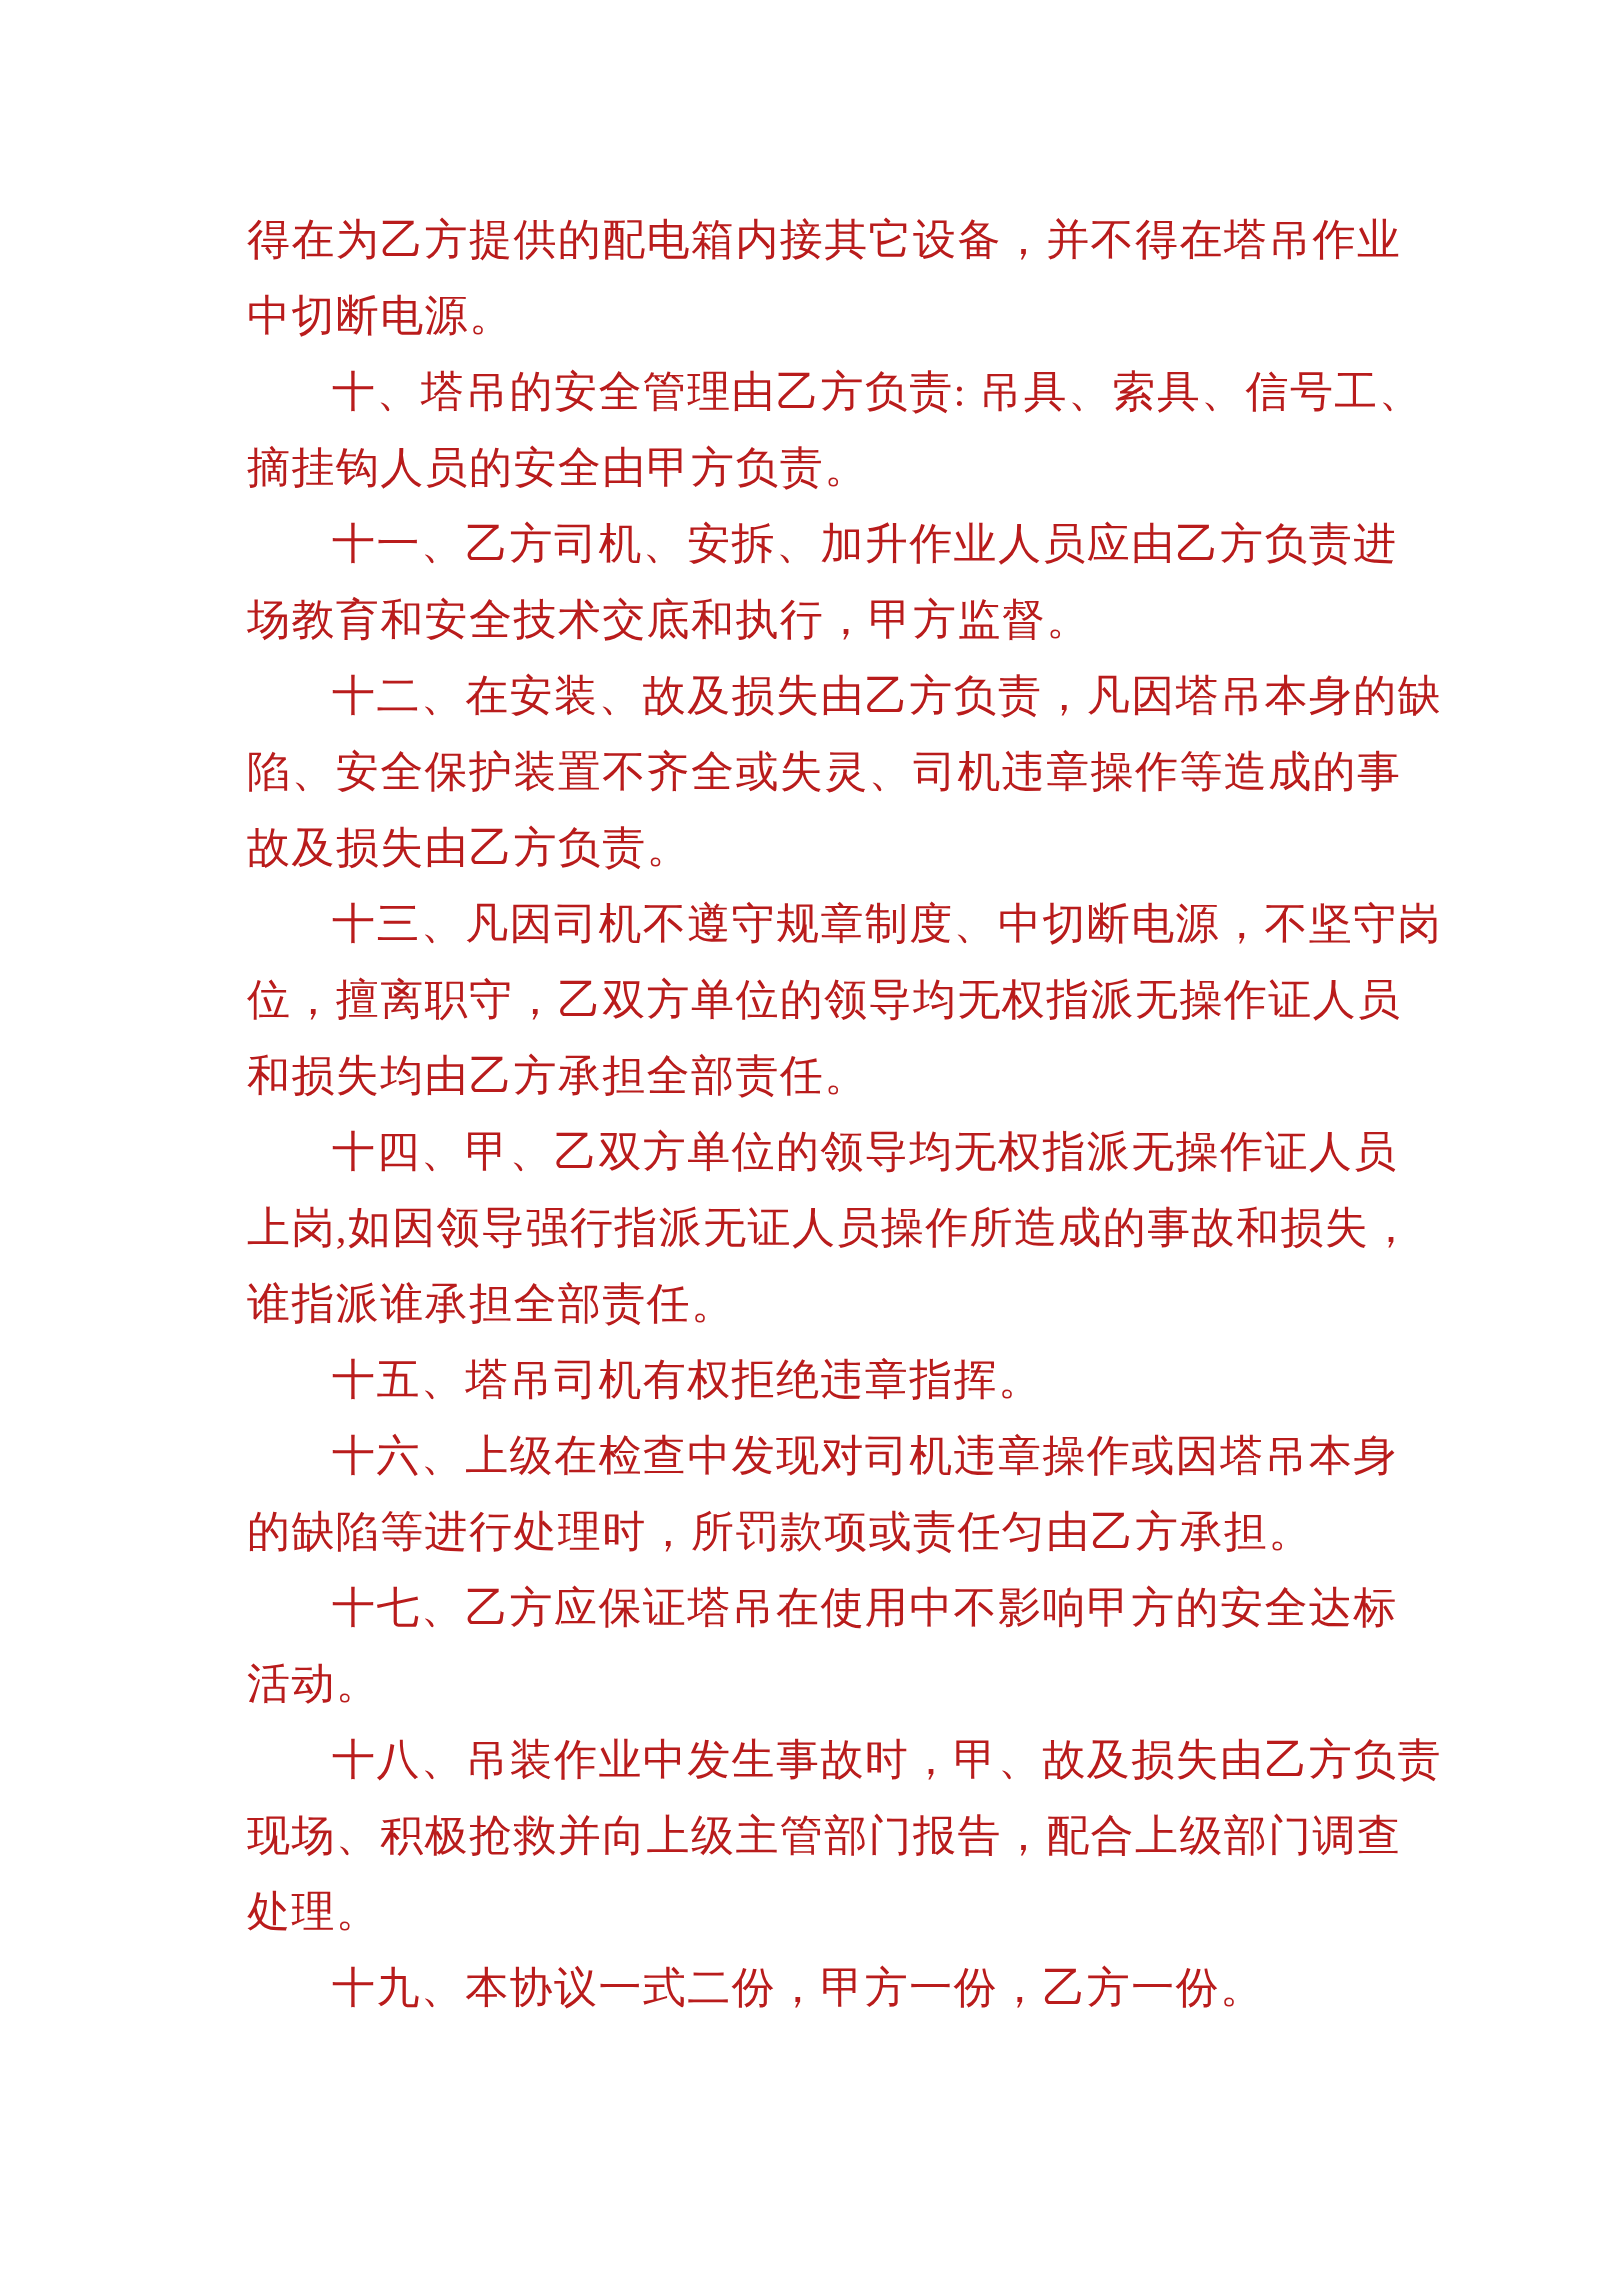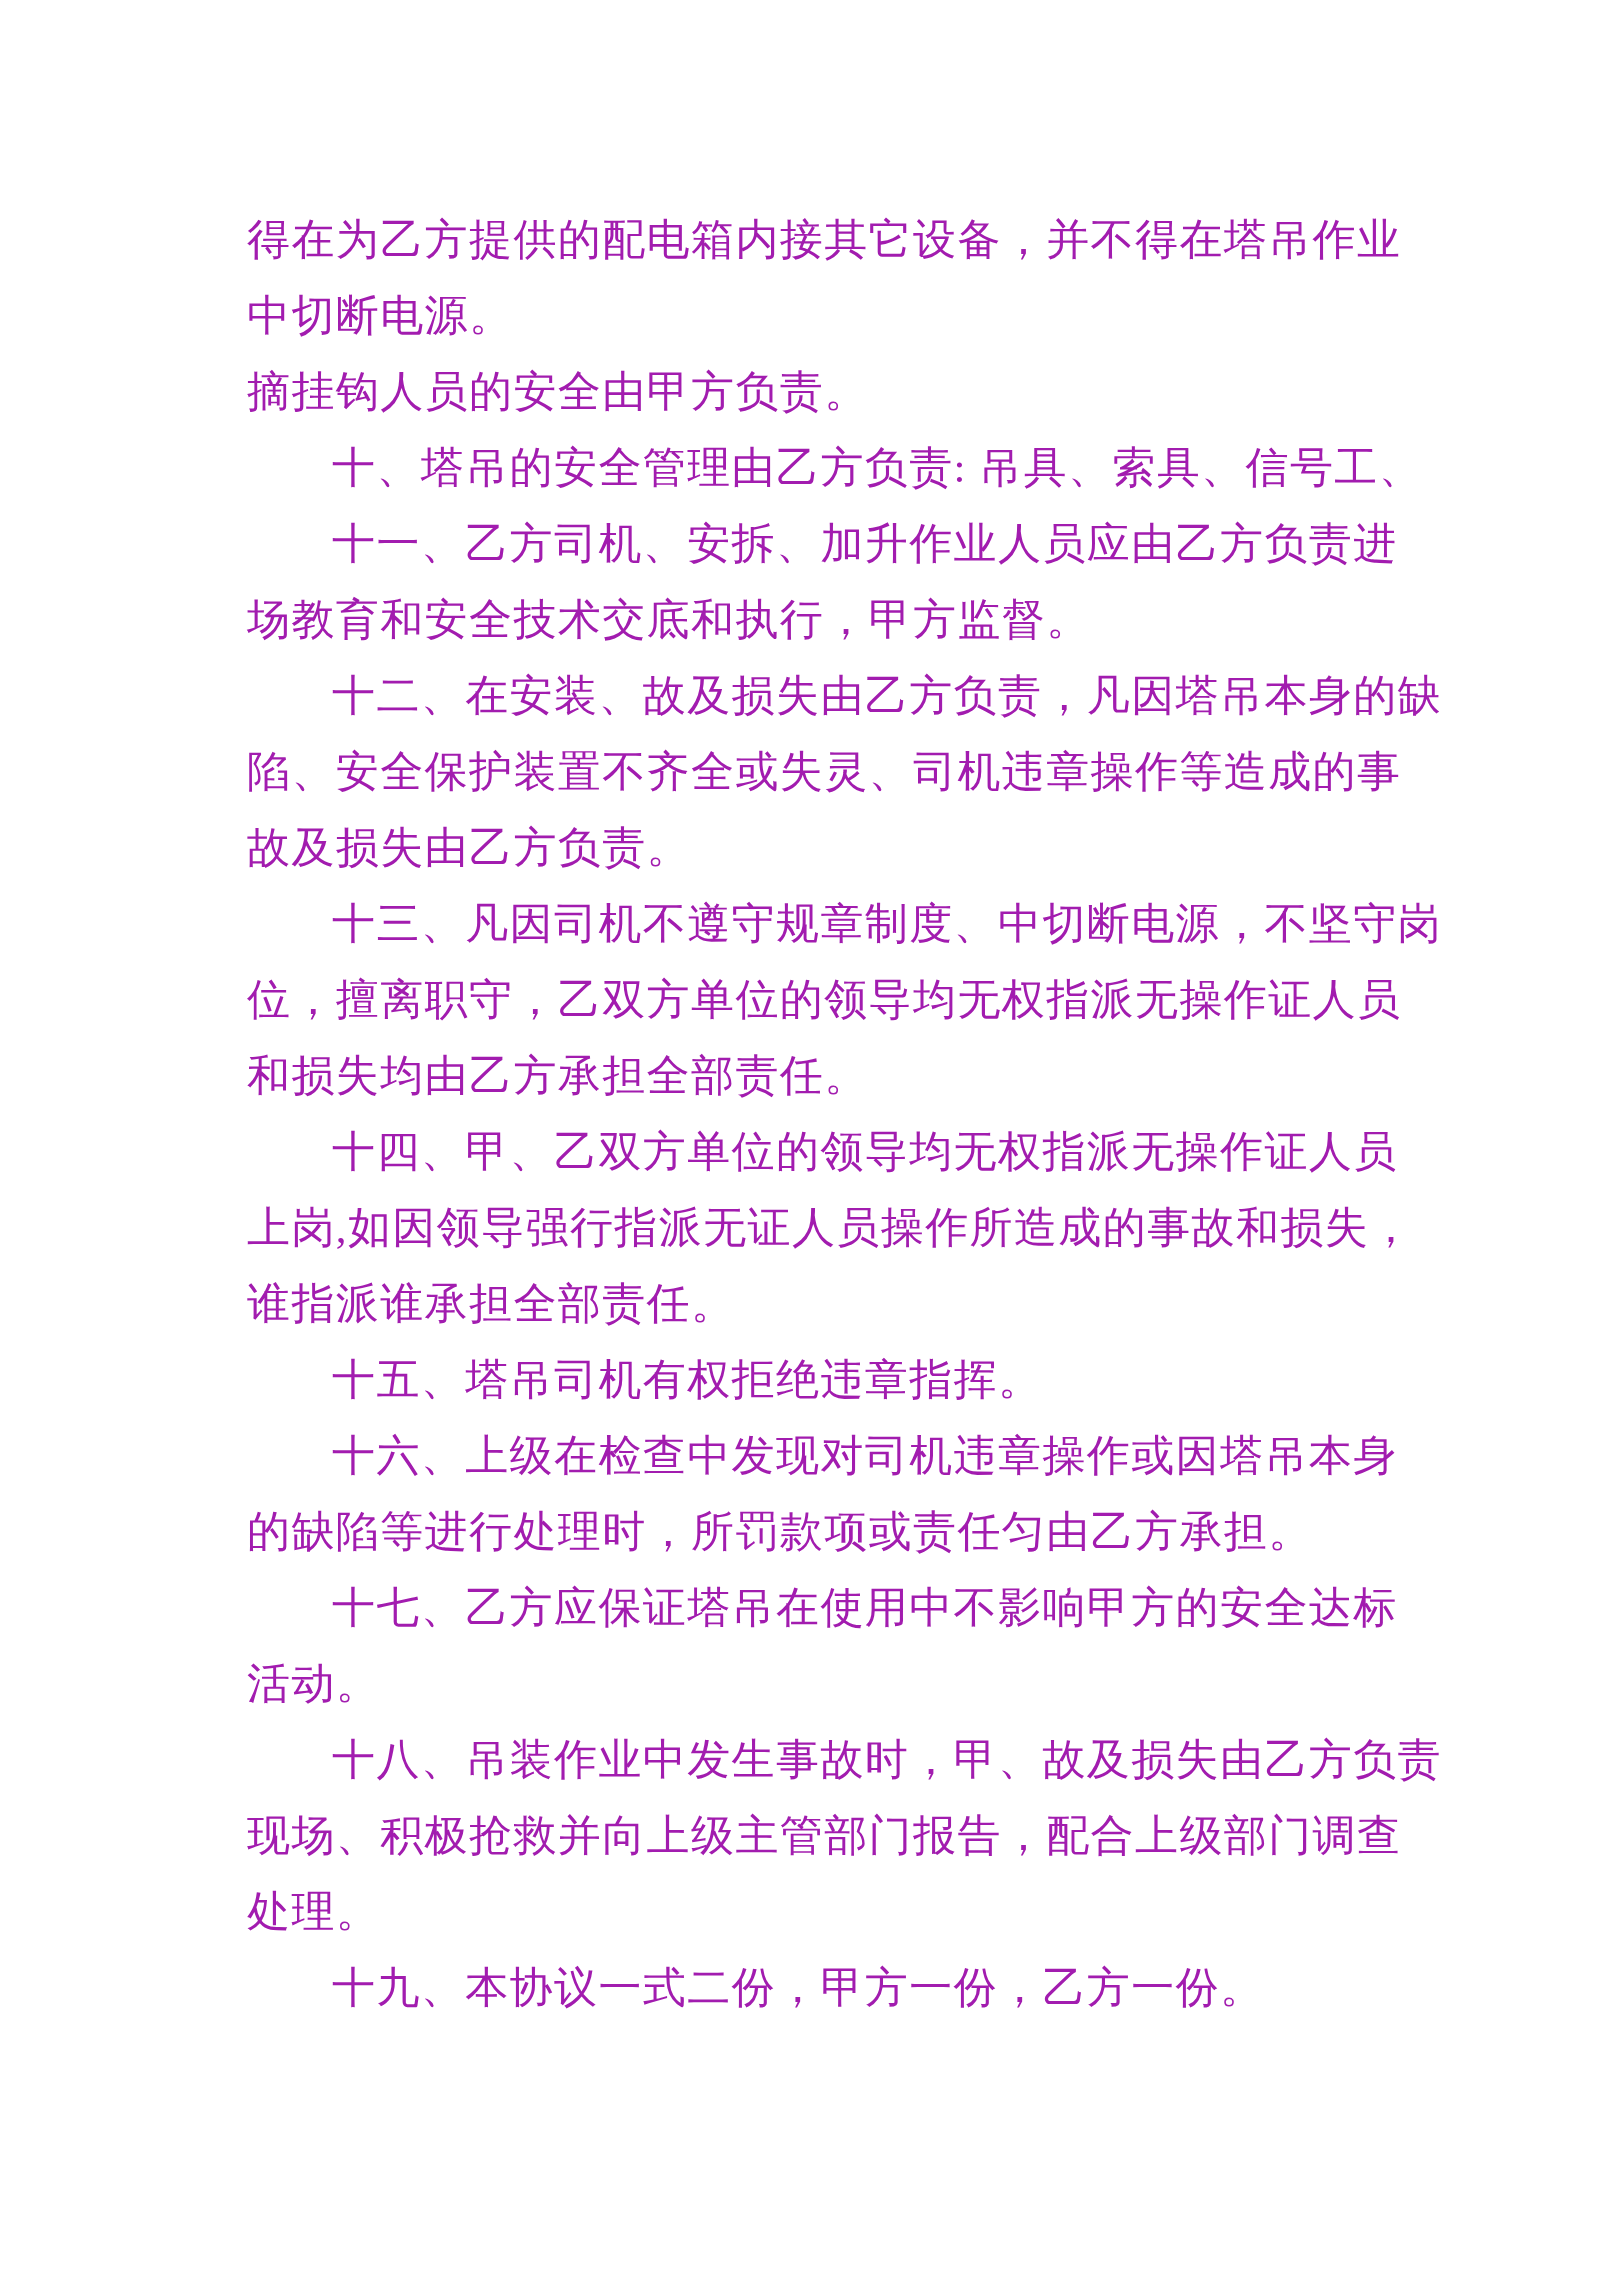--- a/index.html
+++ b/index.html
@@ -20,40 +20,40 @@
     overflow: hidden;
   }
   .doc-body {
     width: 100%;
   }
   .line {
     font-family: "Liberation Serif", "DejaVu Serif", serif;
     font-size: 43px;
     line-height: 76px;
     letter-spacing: 1.4px;
-    color: #a21caf;
+    color: #b91c1c;
     white-space: nowrap;
     font-weight: normal;
   }
   .line.indent {
     text-indent: 85px;
   }
 </style>
 </head>
 <body style="background: rgb(255, 255, 255);">
 
 <div class="page" style="background: rgb(255, 255, 255);">
   <div class="doc-body" style="color: rgb(0, 0, 0);">
       <div class="paragraph">
         <div class="line">得在为乙方提供的配电箱内接其它设备，并不得在塔吊作业</div>
         <div class="line">中切断电源。</div>
       </div>
       <div class="paragraph">
+        <div class="line indent">十、塔吊的安全管理由乙方负责: 吊具、索具、信号工、</div>
         <div class="line">摘挂钩人员的安全由甲方负责。</div>
-        <div class="line indent">十、塔吊的安全管理由乙方负责: 吊具、索具、信号工、</div>
       </div>
       <div class="paragraph">
         <div class="line indent">十一、乙方司机、安拆、加升作业人员应由乙方负责进</div>
         <div class="line">场教育和安全技术交底和执行，甲方监督。</div>
       </div>
       <div class="paragraph">
         <div class="line indent">十二、在安装、故及损失由乙方负责，凡因塔吊本身的缺</div>
         <div class="line">陷、安全保护装置不齐全或失灵、司机违章操作等造成的事</div>
         <div class="line">故及损失由乙方负责。</div>
       </div>

